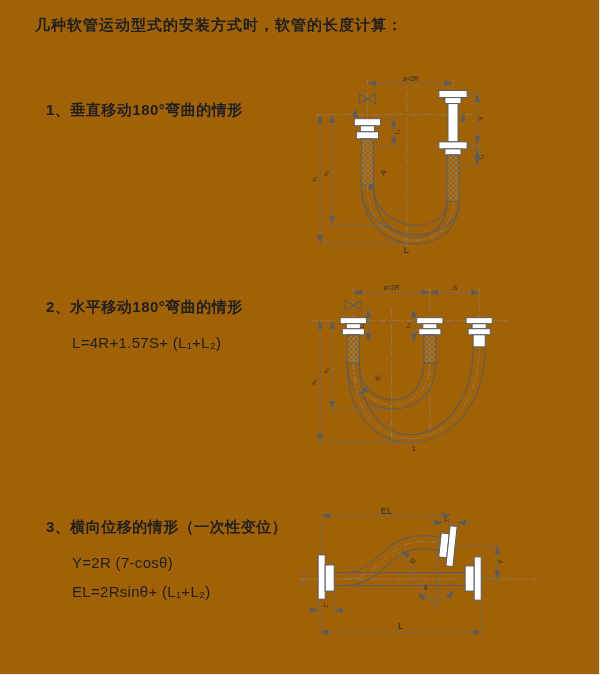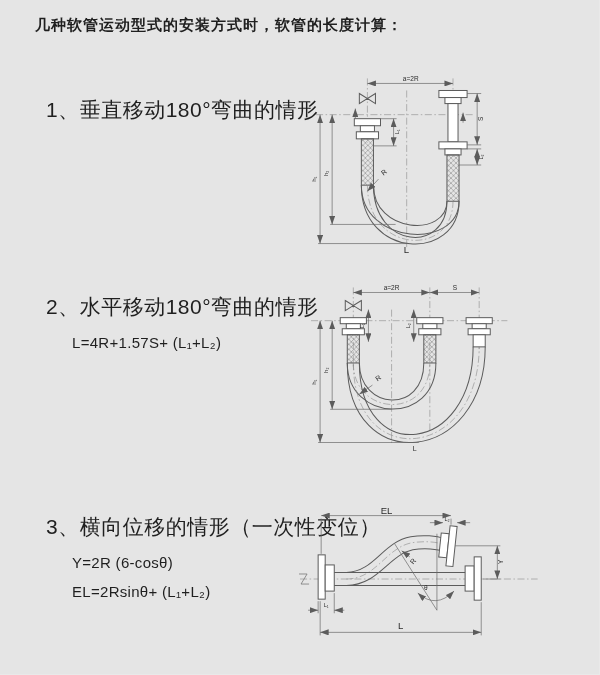--- a/index.html
+++ b/index.html
@@ -1,27 +1,27 @@
 <!DOCTYPE html>
 <html><head>
 <meta charset="utf-8">
 <style>
   html,body{margin:0;padding:0}
   body{
     width:600px;height:675px;position:relative;background:#ffffff;
     font-family:"Liberation Sans","DejaVu Sans",sans-serif;color:#1f1f1f;overflow:hidden;
   }
-  .page{position:absolute;inset:0;background:#e5e5e5;
+  .page{position:absolute;inset:0;background:#a16207;
         box-shadow:inset -1px -1px 0 #e9e9e9;}
   .title{
     position:absolute;left:35px;top:16px;font-size:15px;font-weight:700;
     letter-spacing:1px;white-space:nowrap;
   }
   .sec{position:absolute;left:46px;white-space:nowrap}
-  .sec .heading{font-size:21px;font-weight:400;letter-spacing:0.5px;line-height:20px}
+  .sec .heading{font-size:15px;font-weight:700;letter-spacing:0.5px;line-height:20px}
   .sec .formulas{margin:11px 0 0 26px}
   .sec .formula{font-size:15px;font-weight:500;line-height:29px;letter-spacing:0.3px}
   .diag{position:absolute}
   
   .obj{fill:none;stroke:#5c5c5c;stroke-width:1}
   .objf{fill:#ffffff;stroke:#5c5c5c;stroke-width:1}
   .hatch{fill:url(#braid);stroke:#5c5c5c;stroke-width:1}
   .dim{fill:none;stroke:#6b6b6b;stroke-width:0.7}
   .cl{fill:none;stroke:#8a8a8a;stroke-width:0.6;stroke-dasharray:7 2.5 1.5 2.5}
   text.lbl{fill:#2b2b2b;font-size:7px;font-family:"Liberation Sans","DejaVu Sans",sans-serif}
@@ -54,21 +54,21 @@
   <div class="sec" style="top:297px">
     <div class="heading">2、水平移动180°弯曲的情形</div>
     <div class="formulas">
       <div class="formula">L=4R+1.57S+ (L₁+L₂)</div>
     </div>
   </div>
 
   <div class="sec" style="top:517px">
     <div class="heading">3、横向位移的情形（一次性变位）</div>
     <div class="formulas">
-      <div class="formula">Y=2R (6-cosθ)</div>
+      <div class="formula">Y=2R (7-cosθ)</div>
       <div class="formula">EL=2Rsinθ+ (L₁+L₂)</div>
     </div>
   </div>
 
   <div class="diag" style="left:310px;top:72px;width:287px;height:182px">
     <svg width="287" height="182" viewBox="0 0 285 180">
       <g>
         <line class="cl" x1="96" y1="18" x2="96" y2="174"></line>
         <line class="cl" x1="6" y1="42" x2="162" y2="42"></line>
         <line class="cl" x1="57" y1="6" x2="57" y2="70"></line>

